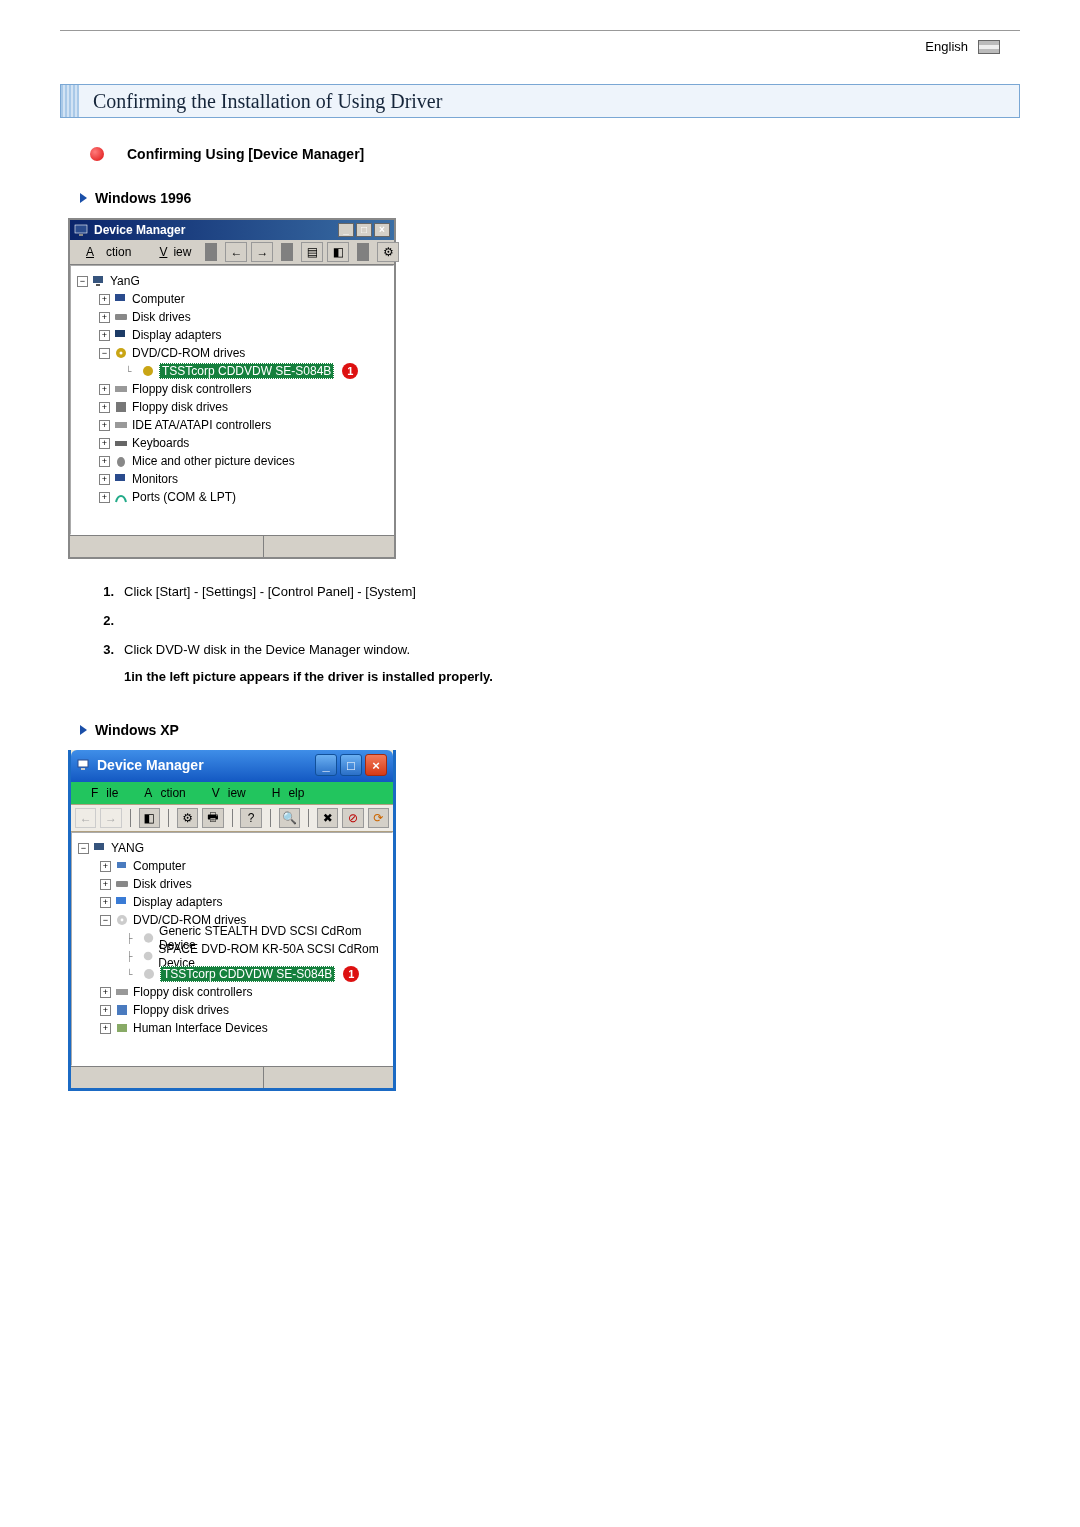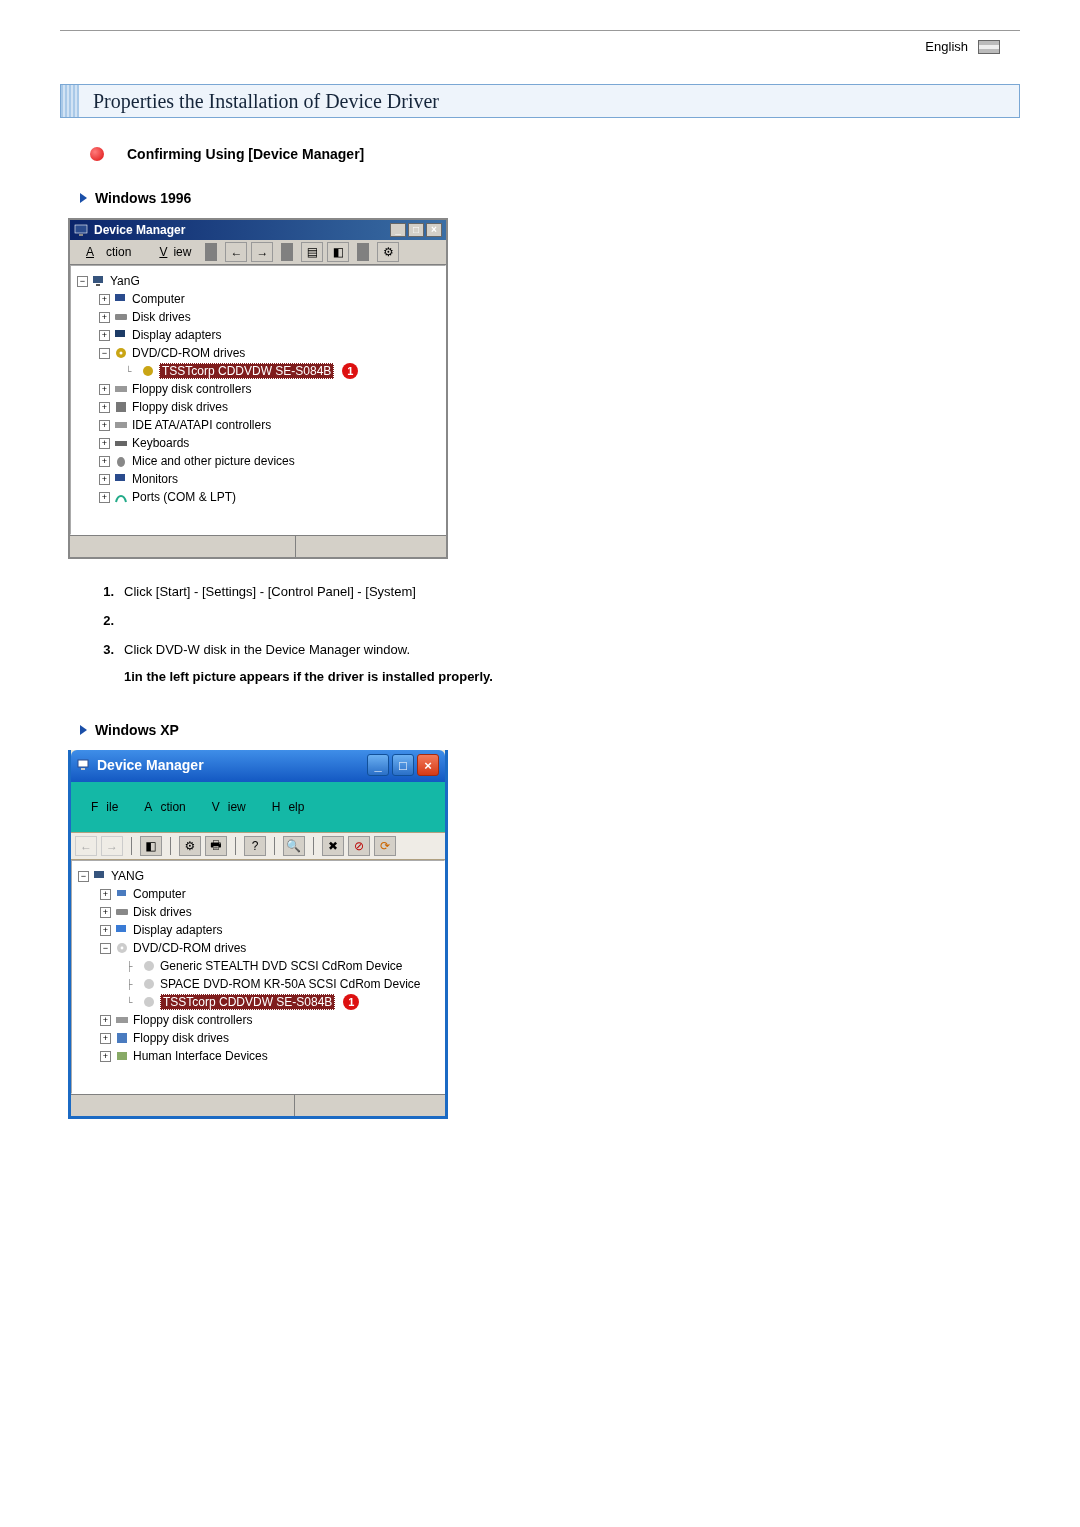--- a/index.html
+++ b/index.html
@@ -84,21 +84,21 @@
   .arrow {
     width: 0; height: 0;
     border-top: 5px solid transparent;
     border-bottom: 5px solid transparent;
     border-left: 7px solid #1a4fa8;
     flex-shrink:0;
   }
 
   
   .dm-window {
-    width: 380px;
+    width: 328px;
     border: 2px solid #888;
     background: #ece9d8;
     margin: 0 0 24px 8px;
     font-size: 12px;
   }
   .dm2000 .dm-titlebar {
     background: linear-gradient(90deg,#0a246a,#3a6ea5);
     color:#fff;
     display:flex; align-items:center; justify-content:space-between;
     padding: 3px 4px;
@@ -126,21 +126,21 @@
   }
   .tree-row { display:flex; align-items:center; gap:4px; height:18px; }
   .pl1{ padding-left: 0px;} .pl2{ padding-left:22px;} .pl3{ padding-left:48px;}
   .exp {
     width:11px; height:11px; border:1px solid #808080; background:#fff;
     font-size:9px; line-height:9px; text-align:center; color:#000;
     flex-shrink:0;
   }
   .tree-lines { width:12px; flex-shrink:0; color:#808080; font-size:9px; }
   .highlight {
-    background:#7f1d1d; color:#fff; padding:0 2px; border:1px dotted #fff;
+    background:#15803d; color:#fff; padding:0 2px; border:1px dotted #fff;
     display:inline-block;
   }
   .callout {
     width:16px; height:16px; border-radius:50%;
     background:#d11; color:#fff; font-size:11px; font-weight:bold;
     display:inline-flex; align-items:center; justify-content:center;
     margin-left:4px;
   }
   .dm-status { height:22px; border-top:1px solid #808080; background:#d4d0c8; }
   .mid-sep { border-right:1px solid #808080; height:100%; width:60%; }
@@ -155,21 +155,21 @@
   .dmxp .dm-titlebar .left { font-weight:bold; font-size:14px; }
   .xp-ctrl { display:flex; gap:3px; }
   .xp-btn {
     width:22px; height:22px; border-radius:3px;
     display:inline-flex; align-items:center; justify-content:center;
     font-weight:bold; color:#fff; font-size:13px;
     background: linear-gradient(180deg,#6bb0f2,#2a6fc7);
     border:1px solid #115099;
   }
   .xp-close { background: linear-gradient(180deg,#f27a5a,#d53a16); border:1px solid #a52a0f;}
-  .xp-menu { background:#14b8a6; display:flex; gap:2px; padding:16px 4px; border-bottom:1px solid #b0a080;}
+  .xp-menu { background:#22c55e; display:flex; gap:2px; padding:2px 4px; border-bottom:1px solid #b0a080;}
   .xp-menu span { padding:2px 8px; font-size:12px; }
   .xp-tool { background:#efece6; display:flex; gap:4px; padding:3px 4px; border-bottom:1px solid #b0a080; align-items:center; }
 
   
   .instructions { margin: 6px 0 36px 36px; }
   .instructions .row { display:flex; gap:10px; margin-bottom:10px; line-height:1.45; }
   .instructions .num { font-weight:bold; width:18px; flex-shrink:0; text-align:right;}
   .subnote { margin-left:30px; margin-top:6px; }
 
   svg.ico { width:14px; height:14px; }
@@ -183,21 +183,21 @@
 
   <div class="lang-select">
     <div class="row">
       <span class="value">English</span>
       <span class="flag-box"></span>
     </div>
   </div>
 
   <div class="title-bar">
     <div class="stripe"></div>
-    <div class="title">Properties the Installation of Device Driver</div>
+    <div class="title">Confirming the Installation of Using Driver</div>
   </div>
 
   <div class="section-sub">
     <div class="red-dot"></div>
     <div class="label">Confirming Using [Device Manager]</div>
   </div>
 
   <div class="os-heading">
     <span class="arrow"></span>
     <span>Windows 1996</span>

